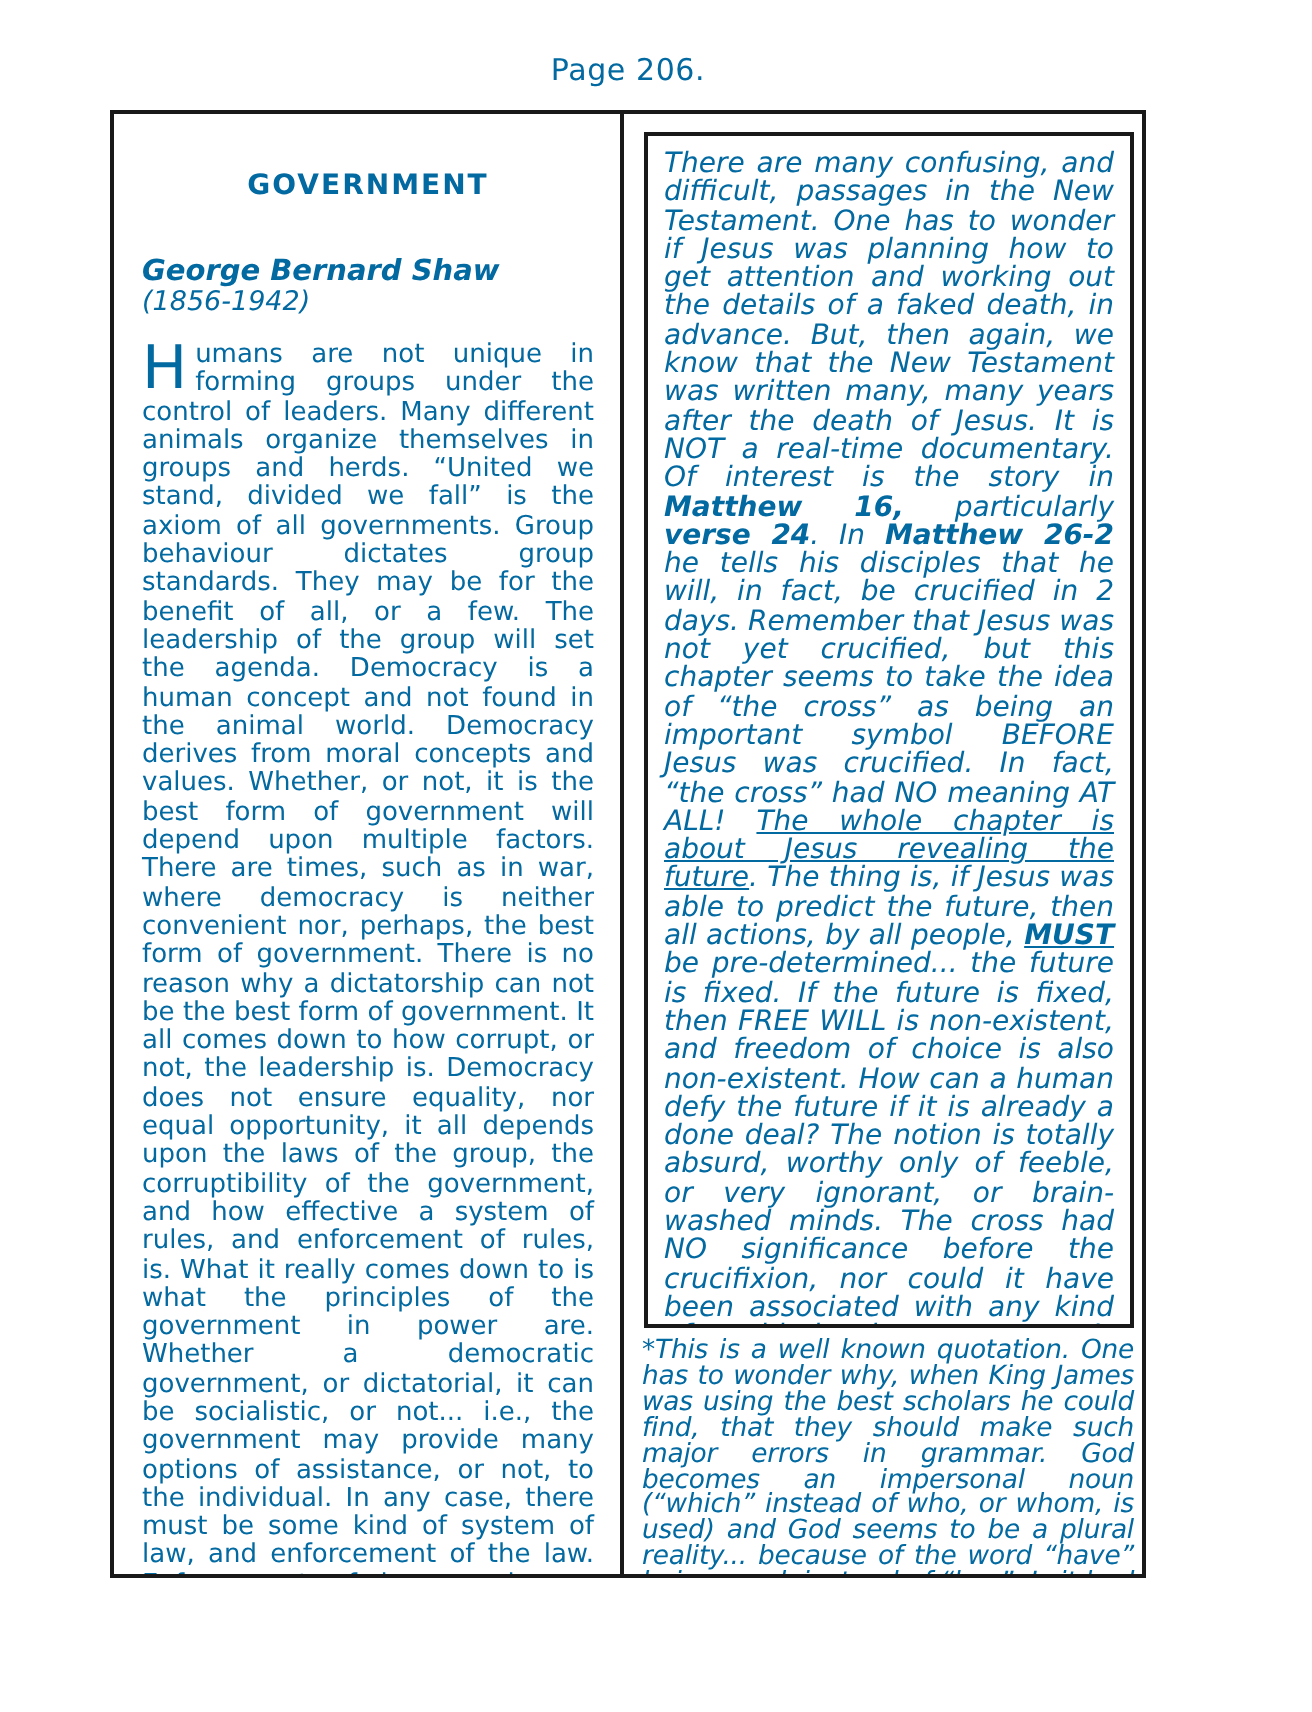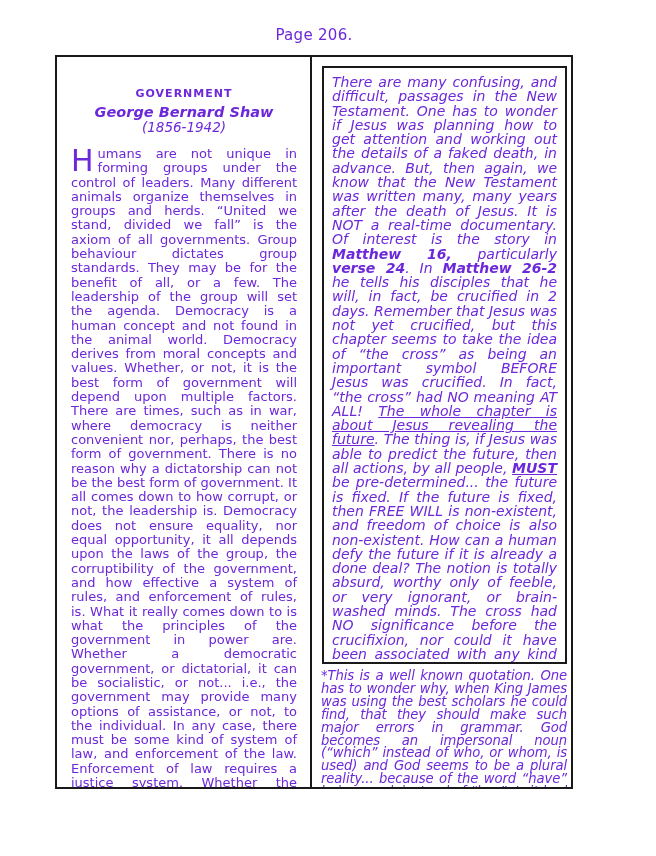--- a/index.html
+++ b/index.html
@@ -2,21 +2,21 @@
 <html><head>
 <meta charset="utf-8">
 <style>
   * { margin: 0; padding: 0; box-sizing: border-box; }
   html, body { background: #e8e8e8; }
   #page {
     position: relative;
     width: 656px;
     height: 856px;
     background: #ffffff;
-    color: #6d28d9;
+    color: #0369a1;
     font-family: "DejaVu Sans", sans-serif;
     overflow: hidden;
     margin: 0 auto;
   }
   .page-header {
     position: absolute;
     top: 26px;
     left: 55px;
     width: 518px;
     text-align: center;
@@ -46,34 +46,34 @@
     top: 0;
     width: 253px;
     height: 100%;
     padding: 13px 13px 0 14px;
     overflow: hidden;
   }
   .article-title {
     margin-top: 13px;
     text-align: center;
     font-weight: bold;
-    font-size: 11px;
+    font-size: 14px;
     line-height: 21px;
     letter-spacing: 1px;
   }
   .epigraph {
     margin-top: 21px;
     font-style: italic;
     font-size: 13.5px;
     line-height: 15.2px;
     text-align: justify;
   }
   .attribution {
-    margin-top: 0;
-    text-align: center;
+    margin-top: 24px;
+    text-align: left;
     font-style: italic;
   }
   .attribution .name {
     font-weight: bold;
     font-size: 14.5px;
     line-height: 16px;
   }
   .attribution .years {
     font-size: 13.5px;
     line-height: 15px;

